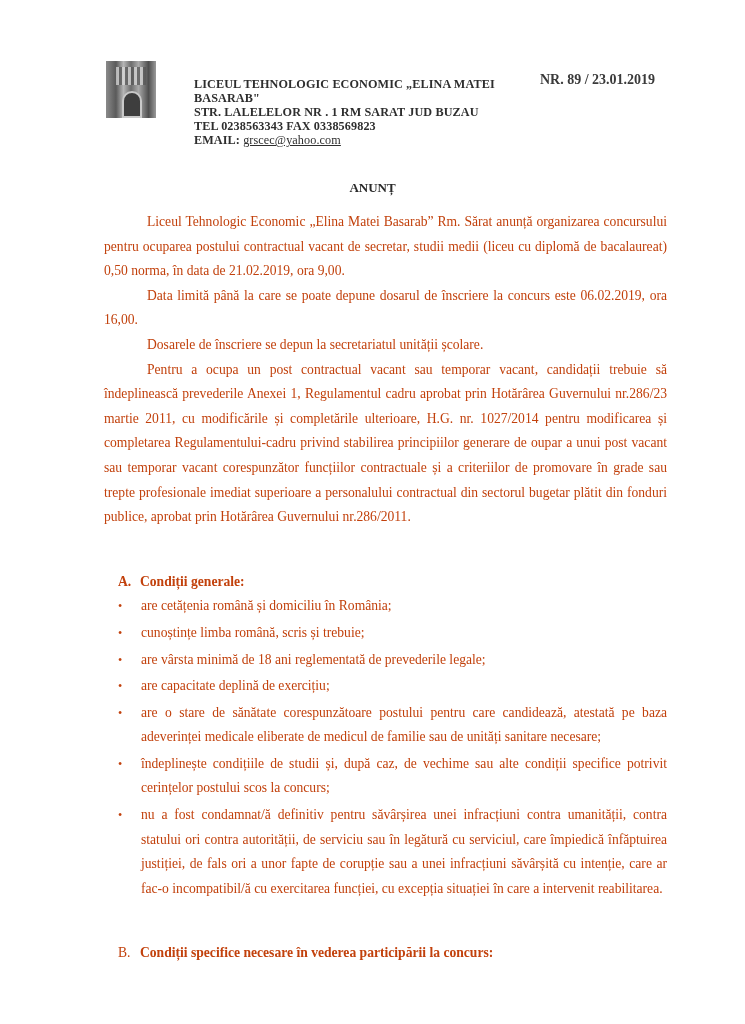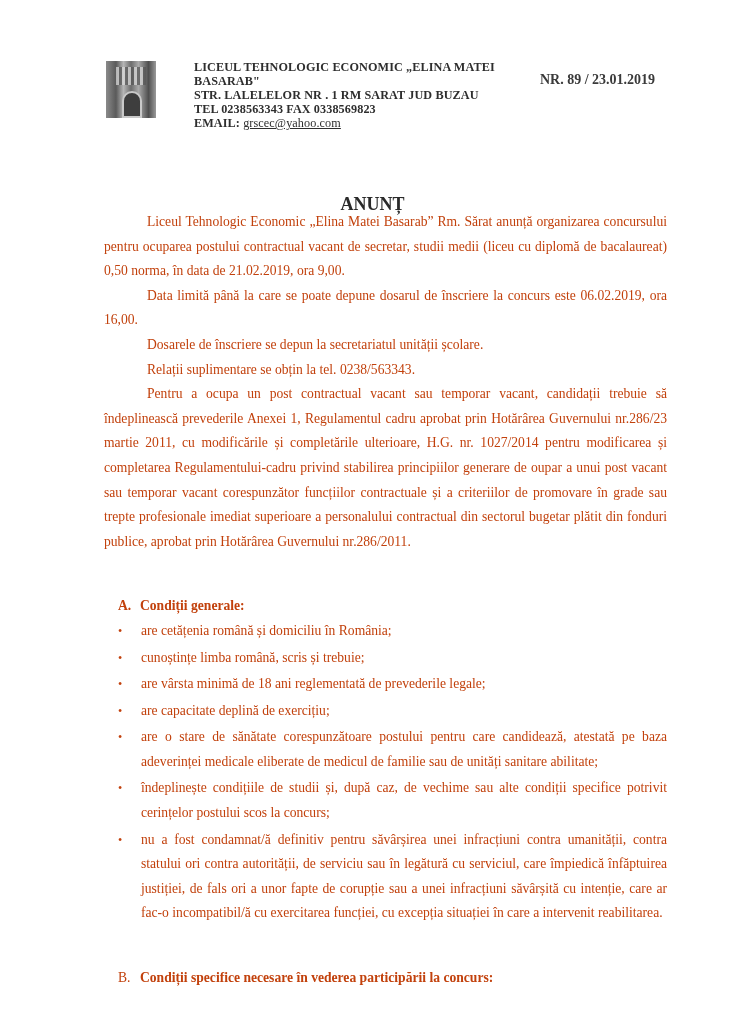--- a/index.html
+++ b/index.html
@@ -11,27 +11,27 @@
     position: absolute; left: 106px; top: 61px; width: 50px; height: 57px;
     background: linear-gradient(90deg, #8a8a8a 0%, #5a5a5a 20%, #b5b5b5 35%, #6d6d6d 50%, #a9a9a9 65%, #4f4f4f 85%, #9a9a9a 100%);
     overflow: hidden;
   }
   .logo .arch {
     position: absolute; left: 16px; top: 30px; width: 20px; height: 27px;
     border-radius: 10px 10px 0 0; background: #3e3e3e; border: 2px solid #c9c9c9; box-sizing: border-box;
   }
   .logo .top { position:absolute; left:10px; top:6px; width:30px; height:18px; background: repeating-linear-gradient(90deg,#dcdcdc 0 3px,#555 3px 6px); opacity:.7; }
   .header-text {
-    position: absolute; left: 194px; top: 60px; font-weight: bold; font-size: 12.2px; line-height: 14px;
+    position: absolute; left: 194px; top: 77px; font-weight: bold; font-size: 12.2px; line-height: 14px;
     color: #2e2e2e; letter-spacing: 0.1px;
   }
   .header-text .email-link { font-weight: normal; text-decoration: underline; }
   .header-text .email-label { font-weight: bold; text-align: center; }
   .regno { position: absolute; left: 540px; top: 72px; font-size: 14px; color: #3a3a3a; font-weight: bold; }
-  .title { position: absolute; left: 0; width: 745px; top: 194px; text-align: center; font-weight: bold; font-size: 18px; color: #2a2a2a; }
+  .title { position: absolute; left: 0; width: 745px; top: 180px; text-align: center; font-weight: bold; font-size: 13px; color: #2a2a2a; }
   .body-text {
     position: absolute; left: 104px; width: 563px; top: 210px;
     font-size: 13.6px; line-height: 24.6px; text-align: justify; color: #c2410c;
   }
   .body-text p { margin: 0; text-indent: 43px; }
   .section-head { font-weight: bold; padding-left: 14px; margin-top: 40px; }
   .section-head .letter { display: inline-block; width: 22px; font-weight: bold; }
   .section-head.b .letter { font-weight: normal; }
   ul.conds { list-style: none; margin: 0; padding: 0; }
   ul.conds li { position: relative; padding-left: 37px; margin: 0; }
@@ -57,32 +57,31 @@
 </div>
 
 <div class="regno">NR. 89  / 23.01.2019</div>
 
 <div class="title">ANUNȚ</div>
 
 <div class="body-text">
   <p>Liceul Tehnologic Economic „Elina Matei Basarab” Rm. Sărat anunță organizarea concursului pentru ocuparea postului contractual vacant de secretar, studii medii (liceu cu diplomă de bacalaureat) 0,50 norma,  în data de 21.02.2019, ora 9,00.</p>
   <p>Data limită până la care se poate depune dosarul de înscriere la concurs este 06.02.2019, ora 16,00.</p>
   <p>Dosarele de înscriere se depun la secretariatul unității școlare.</p>
-  <p>Relații suplimentare se obțin la tel. 0238/563343.</p>
   <p>Pentru a ocupa un post contractual vacant sau temporar vacant, candidații trebuie să îndeplinească prevederile Anexei 1, Regulamentul cadru aprobat prin Hotărârea Guvernului nr.286/23 martie 2011, cu modificările și completările ulterioare, H.G. nr. 1027/2014 pentru modificarea și completarea Regulamentului-cadru privind stabilirea principiilor generare de oupar a unui post vacant sau temporar vacant corespunzător funcțiilor contractuale și a criteriilor de promovare în grade sau trepte profesionale imediat superioare a personalului contractual din sectorul bugetar plătit din fonduri publice, aprobat prin Hotărârea Guvernului nr.286/2011.</p>
 
   <div class="section-head">
     <span class="letter">A.</span><span>Condiții generale:</span>
   </div>
   <ul class="conds">
     <li><span class="bullet">•</span><span>are cetățenia română și domiciliu în România;</span></li>
     <li><span class="bullet">•</span><span>cunoștințe limba română, scris și trebuie;</span></li>
     <li><span class="bullet">•</span><span>are vârsta minimă de 18 ani  reglementată de prevederile legale;</span></li>
     <li><span class="bullet">•</span><span>are capacitate deplină de exercițiu;</span></li>
-    <li><span class="bullet">•</span><span>are o stare de sănătate corespunzătoare postului pentru care candidează, atestată pe baza adeverinței medicale eliberate de medicul de familie sau de unități sanitare abilitate;</span></li>
+    <li><span class="bullet">•</span><span>are o stare de sănătate corespunzătoare postului pentru care candidează, atestată pe baza adeverinței medicale eliberate de medicul de familie sau de unități sanitare necesare;</span></li>
     <li><span class="bullet">•</span><span>îndeplinește condițiile de studii și, după caz, de vechime sau alte condiții specifice potrivit cerințelor postului scos la concurs;</span></li>
     <li><span class="bullet">•</span><span>nu a fost condamnat/ă definitiv pentru săvârșirea unei infracțiuni contra umanității, contra statului ori contra autorității, de serviciu sau în legătură cu serviciul, care împiedică înfăptuirea justiției, de fals ori a unor fapte de corupție sau a unei infracțiuni săvârșită cu intenție, care ar fac-o incompatibil/ă cu exercitarea funcției, cu excepția situației în care a intervenit reabilitarea.</span></li>
   </ul>
 
   <div class="section-head b">
     <span class="letter">B.</span><span>Condiții specifice necesare în vederea participării la concurs:</span>
   </div>
 </div>
 
 </body></html>

